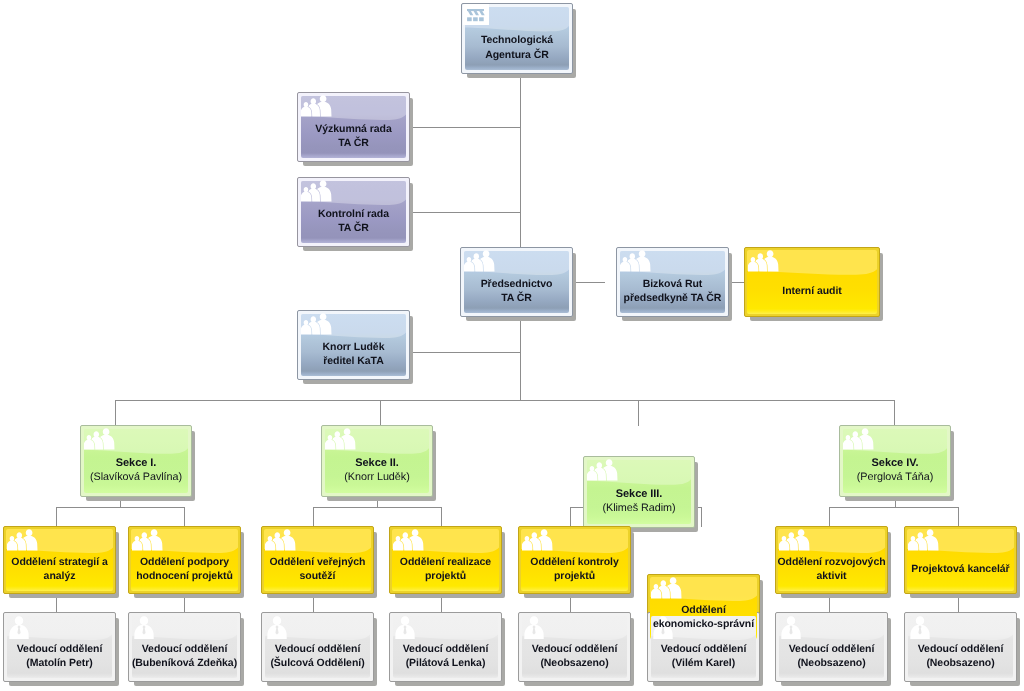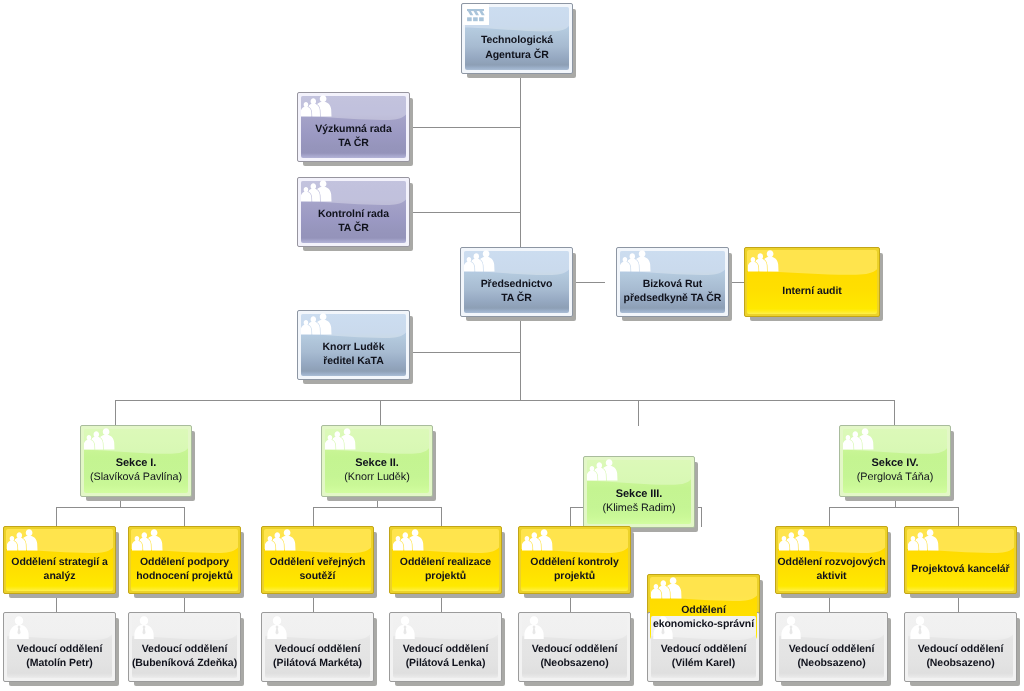--- a/index.html
+++ b/index.html
@@ -710,21 +710,21 @@
           <path d="M0 0 H100 V30 C97 36 92 38.2 84 38.6 C64 39.6 36 35.2 18 33.6 C10 32.9 4 32.6 0 32.4 Z" fill="rgba(255,255,255,0.30)"></path>
         </svg>
       </div>
     <div class="ico ico-person"><svg viewBox="0 0 24 23" width="24" height="23" aria-hidden="true">
 <path fill="#ffffff" d="M10.0 0.3c2.3 0 4.2 2.0 4.2 4.45s-1.9 4.45-4.2 4.45S5.8 7.2 5.8 4.75 7.7.3 10.0.3z"></path>
 <path fill="#ffffff" d="M10.0 8.6c5.1 0 9.3 4.2 9.55 9.45l.2 5.0H0.25l.2-5.0C0.7 12.8 4.9 8.6 10.0 8.6z"></path>
 <path fill="#e3e3e3" fill-opacity=".85" d="M10.0 9.2 11.6 11.1 10.7 12.0 11.6 17.0 10.0 18.4 8.4 17.0 9.3 12.0 8.4 11.1Z"></path>
 </svg></div>
     <div class="txt">
       <div class="tl ">Vedoucí oddělení</div>
-      <div class="tl ">(Pilátová Markéta)</div>
+      <div class="tl ">(Šulcová Oddělení)</div>
     </div>
   </div>
   <div class="node gray" style="left:389px;top:612px;width:113px;height:70px;">
     <div class="shadow"></div>
     <div class="frame"></div>
     <div class="inner">
         <svg class="gloss" viewBox="0 0 100 100" preserveAspectRatio="none">
           <path d="M0 0 H100 V30 C97 36 92 38.2 84 38.6 C64 39.6 36 35.2 18 33.6 C10 32.9 4 32.6 0 32.4 Z" fill="rgba(255,255,255,0.30)"></path>
         </svg>
       </div>

